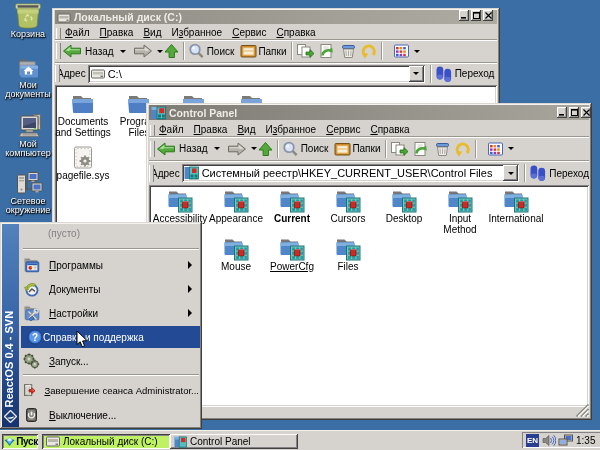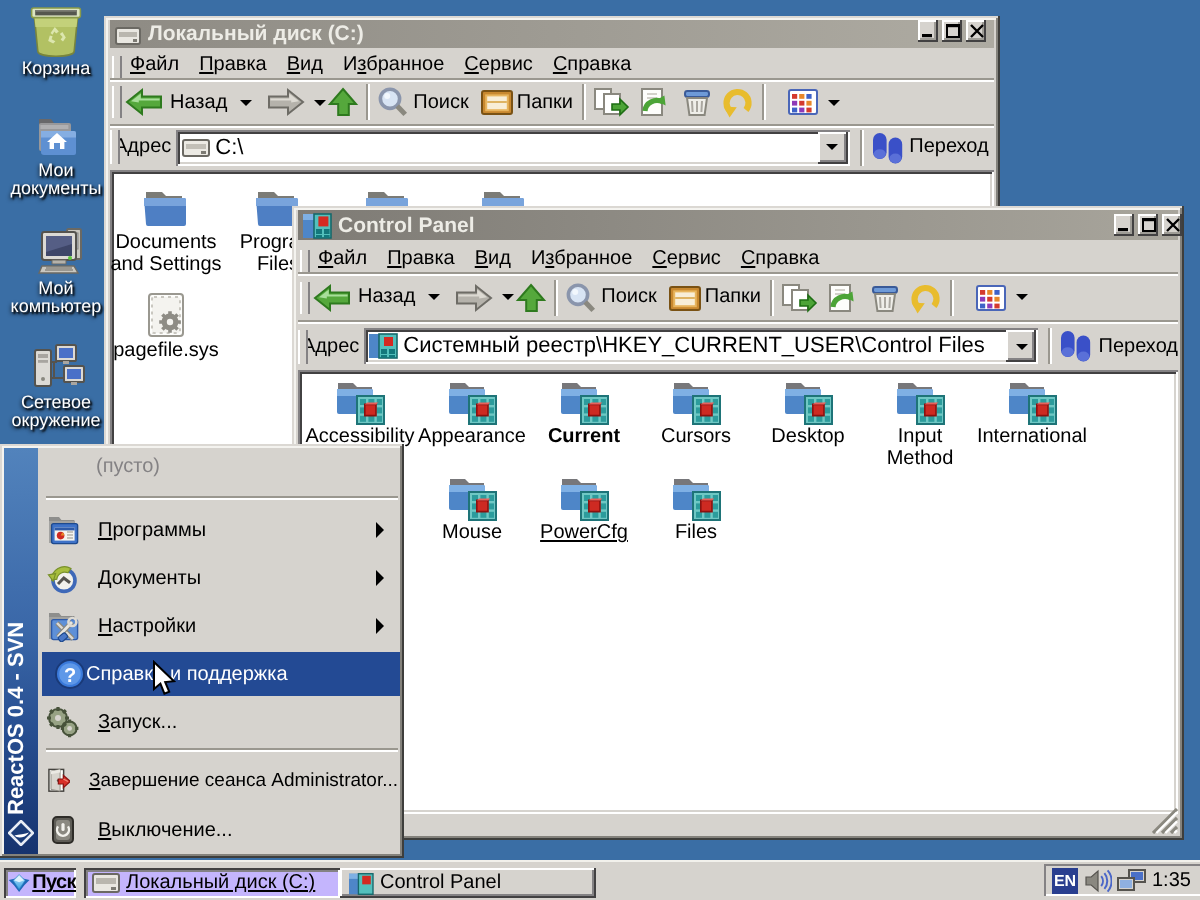--- a/index.html
+++ b/index.html
@@ -29,21 +29,21 @@
 
 .cicon{position:absolute;width:56px;text-align:center;font-size:10px;line-height:11px;color:#000;}
 .cicon svg{display:block;margin:0 auto;}
 
 .smitem{position:absolute;left:23px;right:3px;height:24px;display:flex;align-items:center;}
 .smitem .txt{margin-left:9px;white-space:nowrap;}
 .smarrow{position:absolute;right:7px;width:0;height:0;border-top:4px solid transparent;border-bottom:4px solid transparent;border-left:4px solid #000;}
 
 .tbtn{position:absolute;top:3px;height:15px;display:flex;align-items:center;font-size:10px;
   box-shadow:inset -1px -1px 0 #424142, inset 1px 1px 0 #FFFFFF, inset -2px -2px 0 #848284;padding-left:4px;overflow:hidden;white-space:nowrap;}
-.tbtn.pressed{box-shadow:inset 1px 1px 0 #424142, inset -1px -1px 0 #FFFFFF, inset 2px 2px 0 #848284;background:#c4b5fd;text-decoration:underline;}
+.tbtn.pressed{box-shadow:inset 1px 1px 0 #424142, inset -1px -1px 0 #FFFFFF, inset 2px 2px 0 #848284;background:#bef264;}
 u{text-decoration:underline;}
 .toolrow{display:flex;align-items:center;}
 .toolrow .tg{margin:0 1px 0 1px;height:16px;position:relative;}
 .toolrow span.tl{margin:0 2px 0 4px;}
 .addrrow{display:flex;align-items:center;}
 </style></head>
 <body>
 <div id="screen">
 
   <div class="window" id="win1" style="left:52px;top:8px;width:448px;height:410px;">

